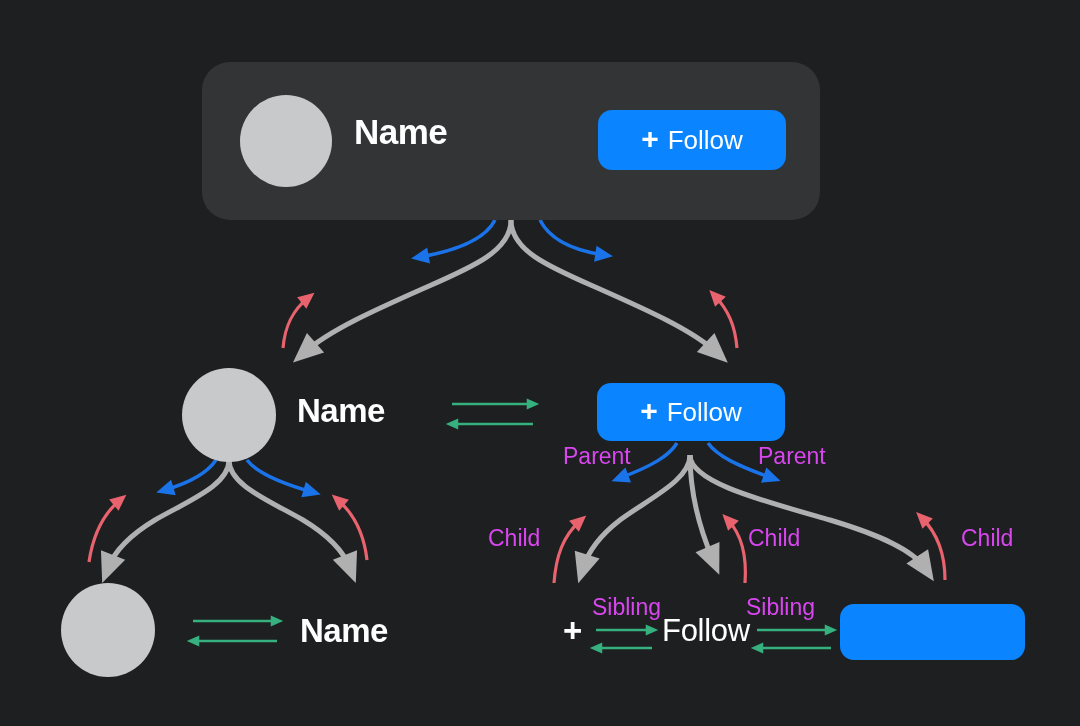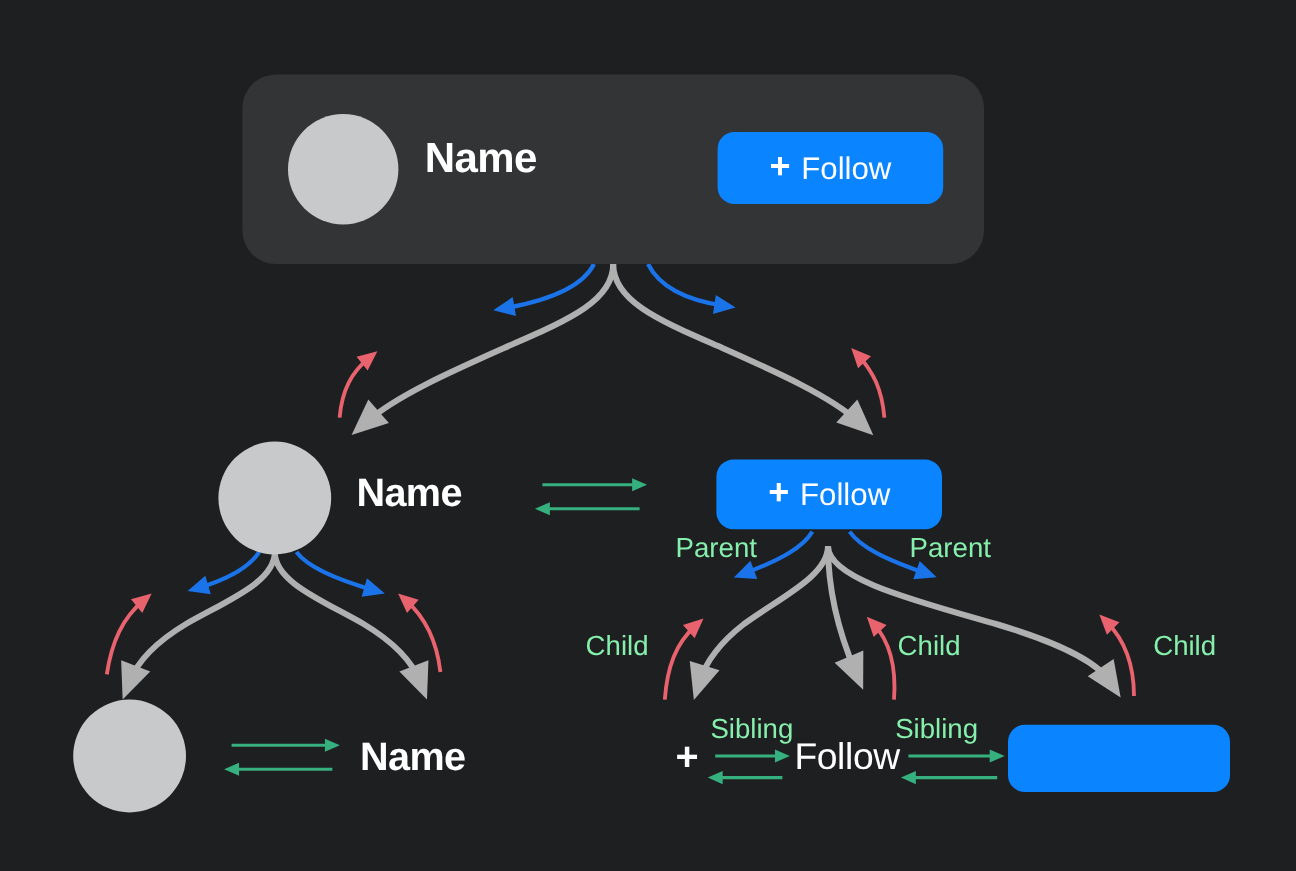--- a/index.html
+++ b/index.html
@@ -146,21 +146,21 @@
     top: 604px;
     width: 185px;
     height: 56px;
     border-radius: 14px;
     background: #0a84ff;
   }
 
   
   .rel-label {
     position: absolute;
-    color: #86efac;
+    color: #d946ef;
     font-size: 23px;
     white-space: nowrap;
   }
 </style>
 </head>
 <body>
 
 <div id="stage">
 
   <svg id="edges" viewBox="0 0 1080 726">

